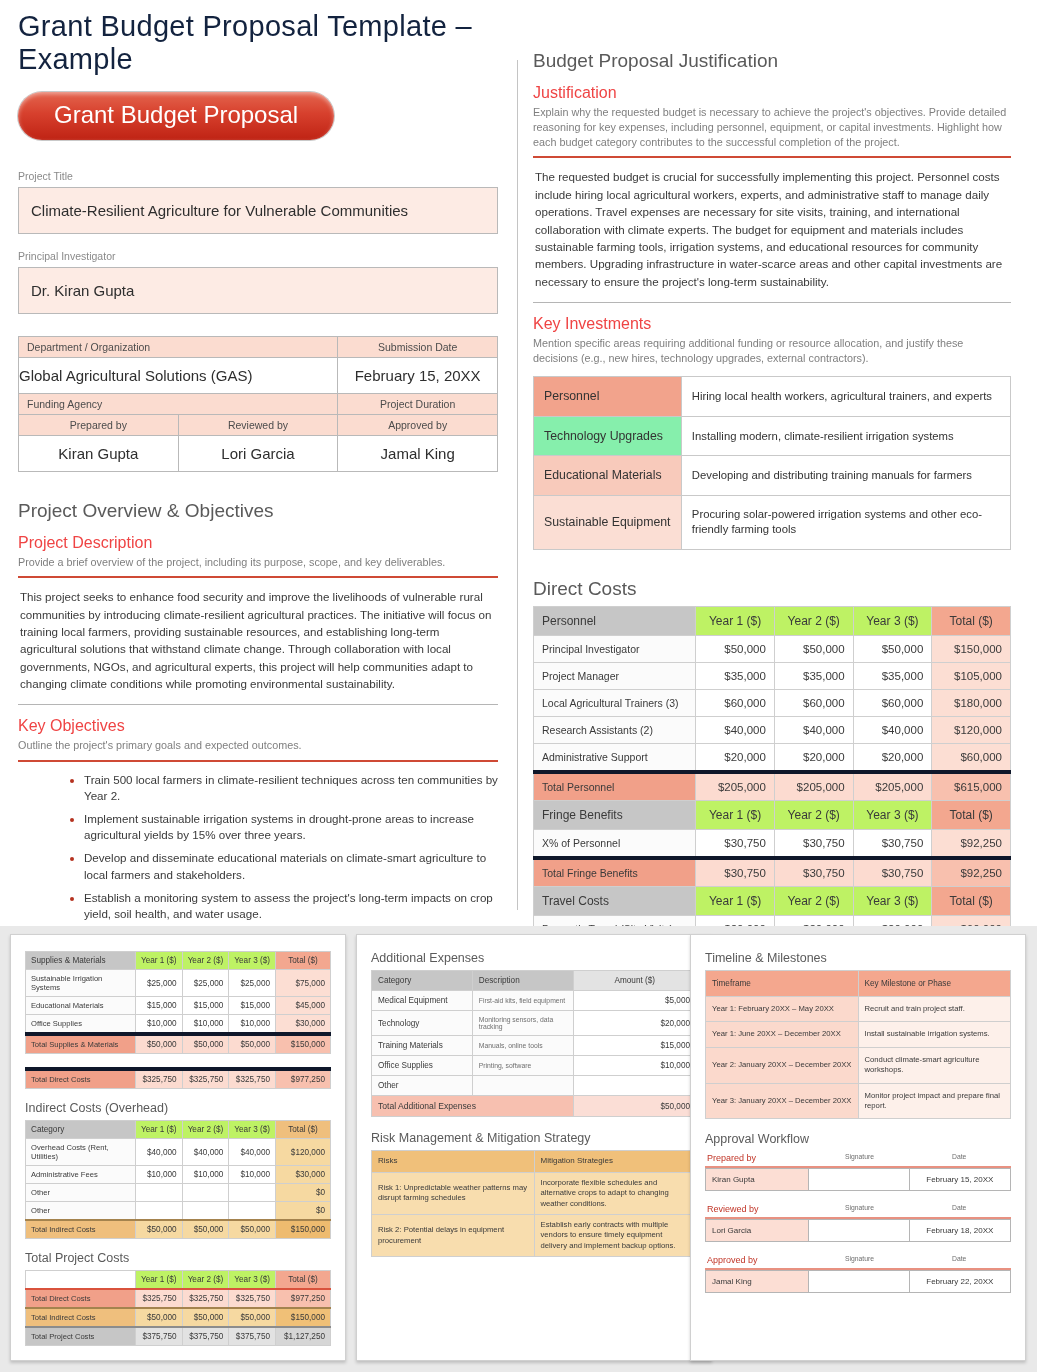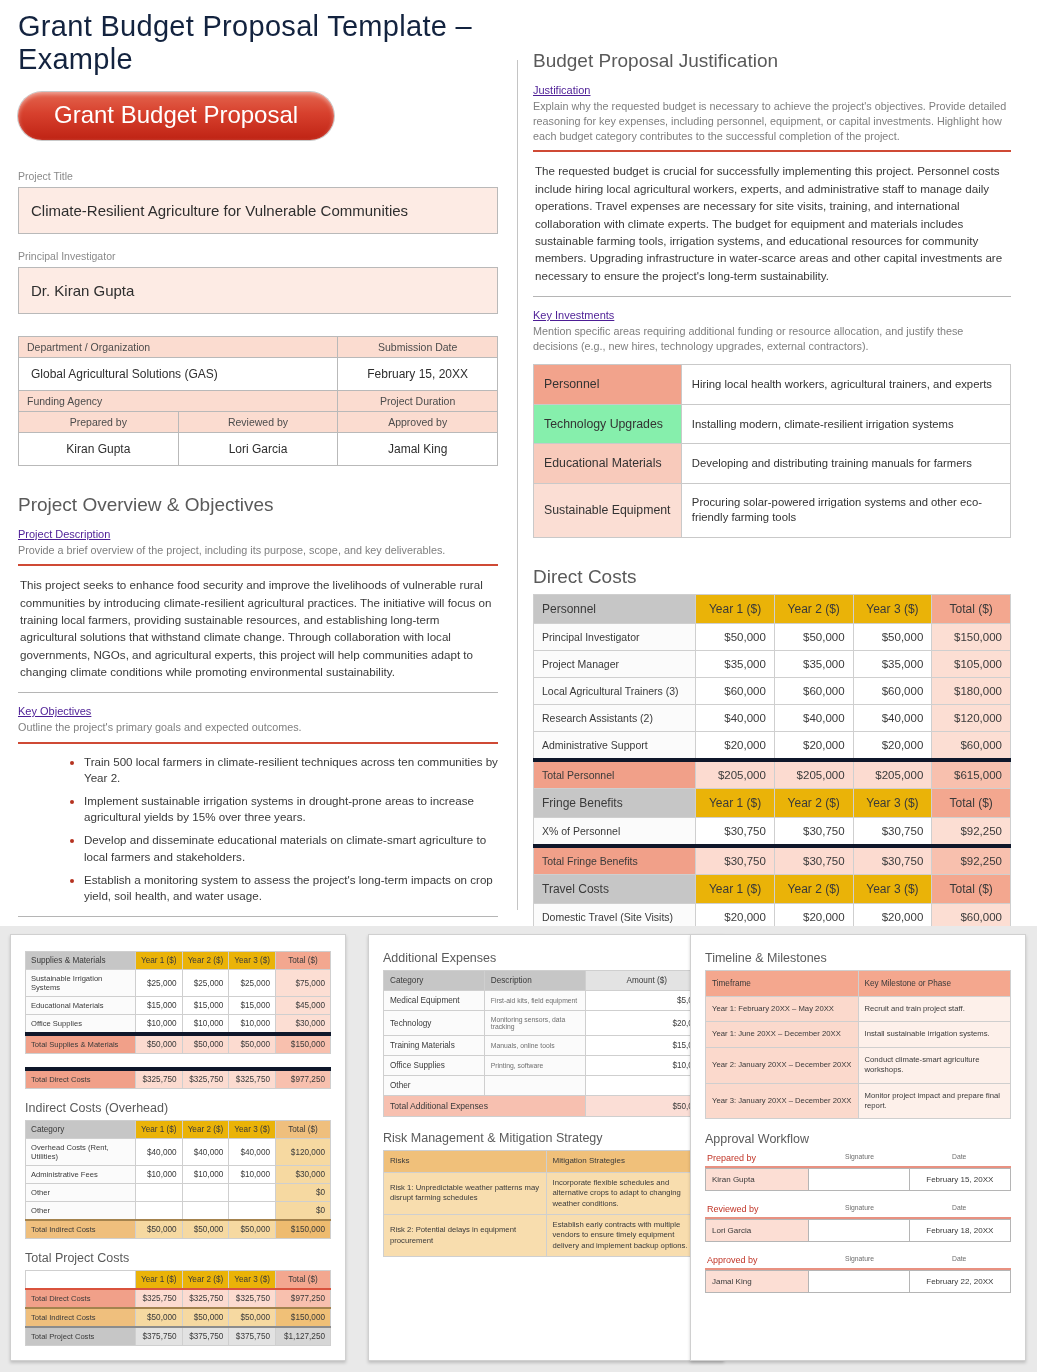--- a/index.html
+++ b/index.html
@@ -20,25 +20,25 @@
     background:linear-gradient(180deg,#e4654e 0%, #d7402d 45%, #bf2314 100%);
     box-shadow:inset 0 2px 4px rgba(255,255,255,.45), 0 0 0 1px #c9c9c9;
     margin:2px 0 14px;
   }
   .fld-label { font-size:10.5px; color:#8a8a8a; margin:16px 0 5px; }
   .fld { background:#fdebe4; border:1px solid #b9b9b9; padding:14px 12px; font-size:15px; color:#2e2e2e; }
 
   table.info { width:100%; border-collapse:collapse; margin-top:22px; table-layout:fixed; }
   table.info td { border:1px solid #b9b9b9; overflow:hidden; }
   td.ihead { background:#fbdcd0; font-size:10.5px; color:#4c4c4c; padding:4px 8px; }
-  td.ival  { background:#fff; font-size:12px; color:#2e2e2e; padding:9px 12px; }
+  td.ival  { background:#fff; font-size:15px; color:#2e2e2e; padding:9px 0; }
   .center { text-align:center; }
 
   .h2 { font-size:19px; font-weight:400; color:#5a5a5a; margin:28px 0 4px; }
-  .h3red { font-size:11px; font-weight:400; color:#4c1d95; margin:12px 0 3px;text-decoration:underline; }
+  .h3red { font-size:16px; font-weight:400; color:#ef4444; margin:12px 0 3px; }
   .hint { font-size:10.8px; color:#7f7f7f; line-height:1.4; margin:2px 0 6px; }
   .rule-red  { height:0; border:none; border-top:2px solid #cf4a35; margin:4px 0 10px; }
   .rule-gray { height:0; border:none; border-top:1px solid #b5b5b5; margin:12px 0 8px; }
   .body-text { font-size:11.6px; color:#3a3a3a; line-height:1.5; padding:0 2px; }
 
   ul.obj { margin:6px 0 6px 0; padding-left:22px; }
   ul.obj li { font-size:11.6px; line-height:1.4; margin-bottom:7px;margin-left:44px; }
   ul.obj li::marker { color:#b5321f; }
 
   .bs-row { display:flex; align-items:center; padding:9px 2px 6px; }
@@ -51,21 +51,21 @@
   table.invest td.cat { width:31%; font-size:12.3px; }
   tr.k0 td.cat { background:#f2a38c; } tr.k1 td.cat { background:#86efac; }
   tr.k2 td.cat { background:#f8cabb; } tr.k3 td.cat { background:#fbded4; }
 
   
   table.cost { width:100%; border-collapse:collapse; margin-top:6px; table-layout:fixed; }
   table.cost td { border:1px solid #cfcfcf; padding:7px 8px; color:#3a3a3a; overflow:hidden; }
   table.cost td.lbl { font-size:10.5px; }
   table.cost td.val { font-size:11.5px; text-align:right; }
   table.cost col.c-lbl { width:34%; } table.cost col.c-y { width:16.5%; } table.cost col.c-t { width:16.5%; }
-  tr.header td { background:#eab308; }
+  tr.header td { background:#bef264; }
   tr.header td.lbl { background:#c6c6c6; font-size:12px; }
   tr.header td.val { text-align:center; font-size:12px; }
   tr.header td.tot { background:#f3a78f; }
   tr.data td.lbl { background:#fbfbfb; }
   tr.data td.tot { background:#fcded3; }
   tr.total td { border-top:4px solid #0f172a; }
   tr.total td.lbl { background:#f1a089; }
   tr.total td.val { background:#fcdbd0; }
   tr.total td.tot { background:#f8c0ae; }
   tr.ototal td { border-top:2px solid #a4834e; }
@@ -80,21 +80,21 @@
   tr.grayrow td.lbl { background:#c6c6c6; } tr.grayrow td.val { background:#e2e2e2; } tr.grayrow td.tot { background:#d6d6d6; }
   .tbl-orange tr.data td.tot { background:#f6d9a1; }
   .tbl-orange tr.header td.tot { background:#efbf7d; }
   .tbl-summary tr.header td.lbl { background:#fff; border:1px solid #cfcfcf; }
 
   
   .bottom { position:absolute; top:926px; left:0; width:1037px; height:446px; background:#e9e9e9; }
   .card { position:absolute; top:8px; height:427px; background:#fff; border:1px solid #d0d0d0;
           box-shadow:0 2px 3px rgba(0,0,0,.18); padding:12px 14px; overflow:hidden; }
   .card1 { left:10px;  width:336px; }
-  .card2 { left:368px; width:356px; }
+  .card2 { left:356px; width:356px; }
   .card3 { left:690px; width:336px; }
   .card-h { font-size:12.5px; color:#5a5a5a; font-weight:400; margin:4px 0 5px; }
 
   table.sm { margin-top:4px; }
   table.sm td { padding:4px 5px; }
   table.sm td.lbl { font-size:7.6px; }
   table.sm td.val { font-size:8.2px; }
   table.sm tr.header td.lbl, table.sm tr.header td.val { font-size:8.2px; }
   table.sm col.c-lbl { width:36%; } table.sm col.c-y { width:15.3%; } table.sm col.c-t { width:18%; }
   .gap8 { height:9px; }

